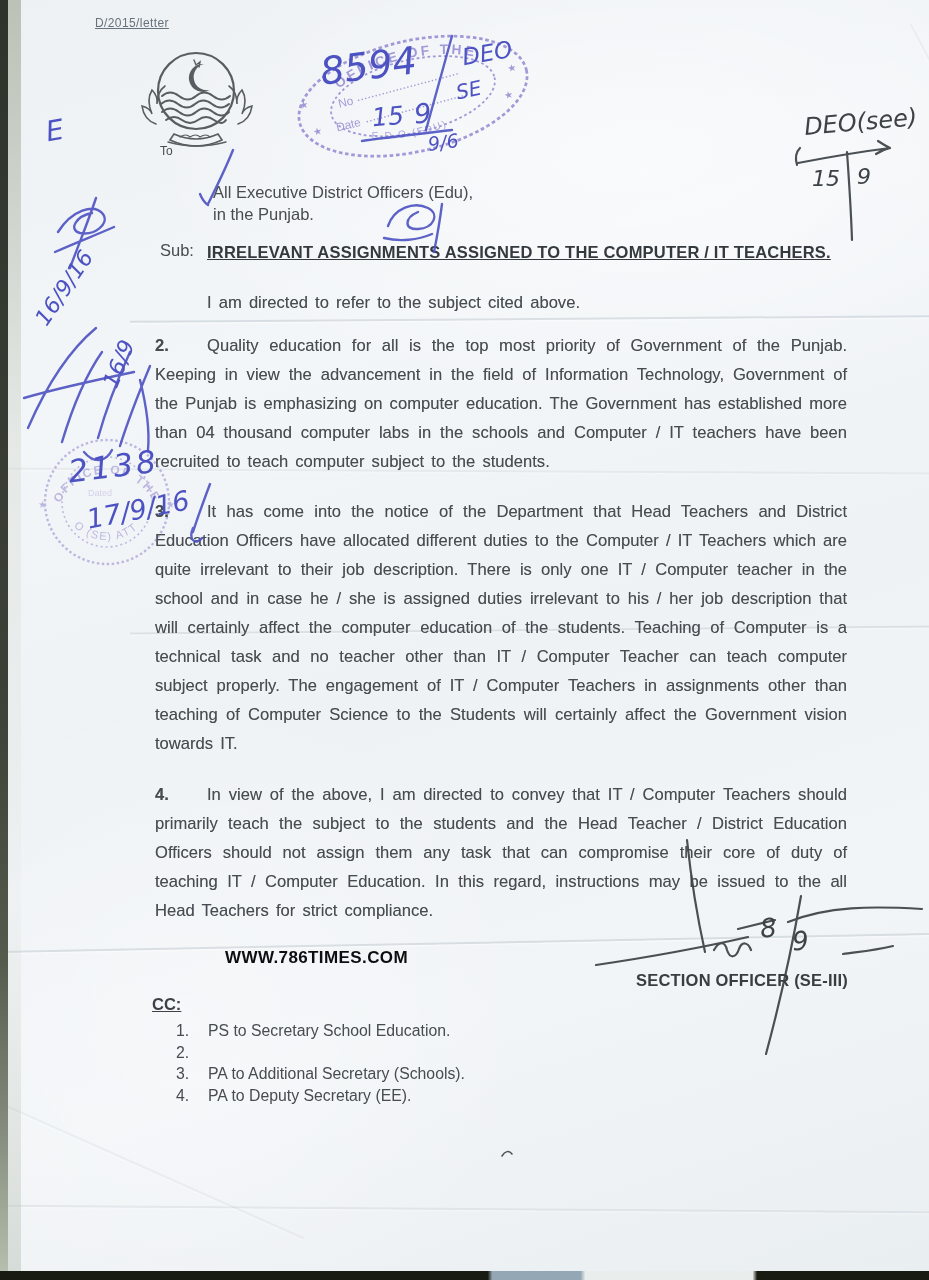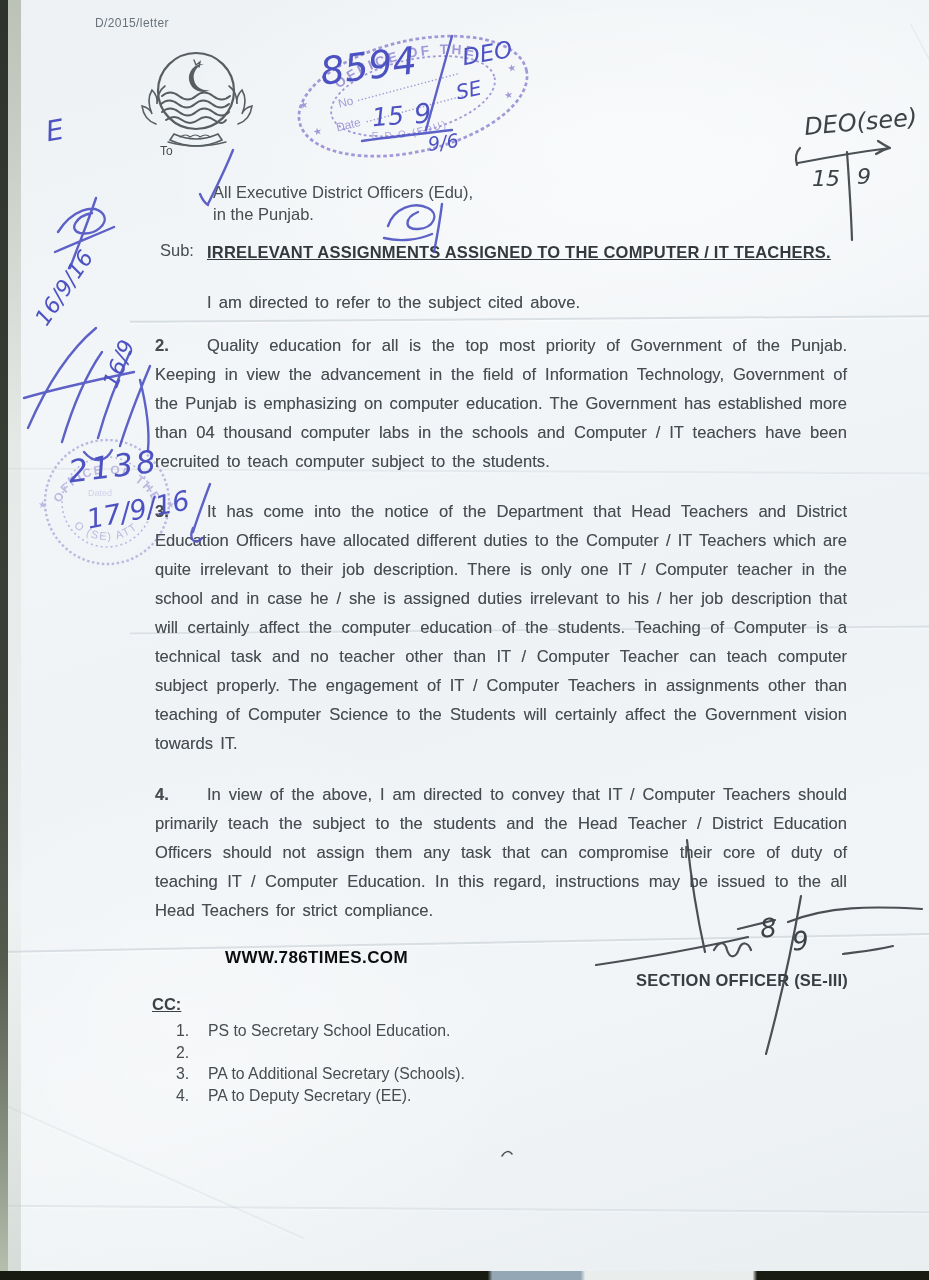--- a/index.html
+++ b/index.html
@@ -23,21 +23,21 @@
   
   .crease{position:absolute;height:2px;background:rgba(148,160,172,0.28);box-shadow:0 1px 2px rgba(255,255,255,0.7);pointer-events:none;}
   .c1{top:318px;left:130px;width:799px;transform:rotate(-0.4deg);}
   .c2{top:470px;left:0;width:929px;opacity:.45;transform:rotate(0.3deg);}
   .c3{top:629px;left:130px;width:799px;transform:rotate(-0.5deg);opacity:.8;}
   .c4{top:942px;left:0;width:929px;transform:rotate(-1.1deg);}
   .c5{top:1208px;left:0;width:929px;transform:rotate(0.4deg);opacity:.6;}
   .c6{top:1160px;left:-60px;width:380px;transform:rotate(24deg);opacity:.4;}
   .c7{top:120px;left:852px;width:220px;transform:rotate(62deg);opacity:.35;}
   
-  .ref{left:95px;top:16px;font-size:12px;color:#68727a;letter-spacing:.4px;}
+  .ref{left:95px;top:16px;font-size:12px;color:#68727a;text-decoration:underline;letter-spacing:.4px;}
   .hdr{left:468px;top:54px;width:362px;text-align:center;color:#3c4246;}
   .hdr .l1{font-size:16.5px;font-weight:600;letter-spacing:.2px;}
   .hdr .l2,.hdr .l3{font-size:17px;font-weight:700;letter-spacing:.3px;margin-top:3px;}
   .hdr .l4{font-size:16px;font-weight:400;margin-top:7px;color:#474c50;}
   .to-label{left:160px;top:144px;font-size:12px;text-align:right;}
   .to-block{left:213px;top:181px;width:380px;font-size:16.5px;line-height:22px;}
   .sub-label{left:160px;top:241px;font-size:16.5px;}
   .subject{left:207px;top:240px;width:640px;font-size:16.5px;font-weight:700;color:#34393d;
     text-decoration:underline;text-align:justify;line-height:25px;letter-spacing:.2px;}
   .intro{left:207px;top:288px;font-size:16.5px;}

